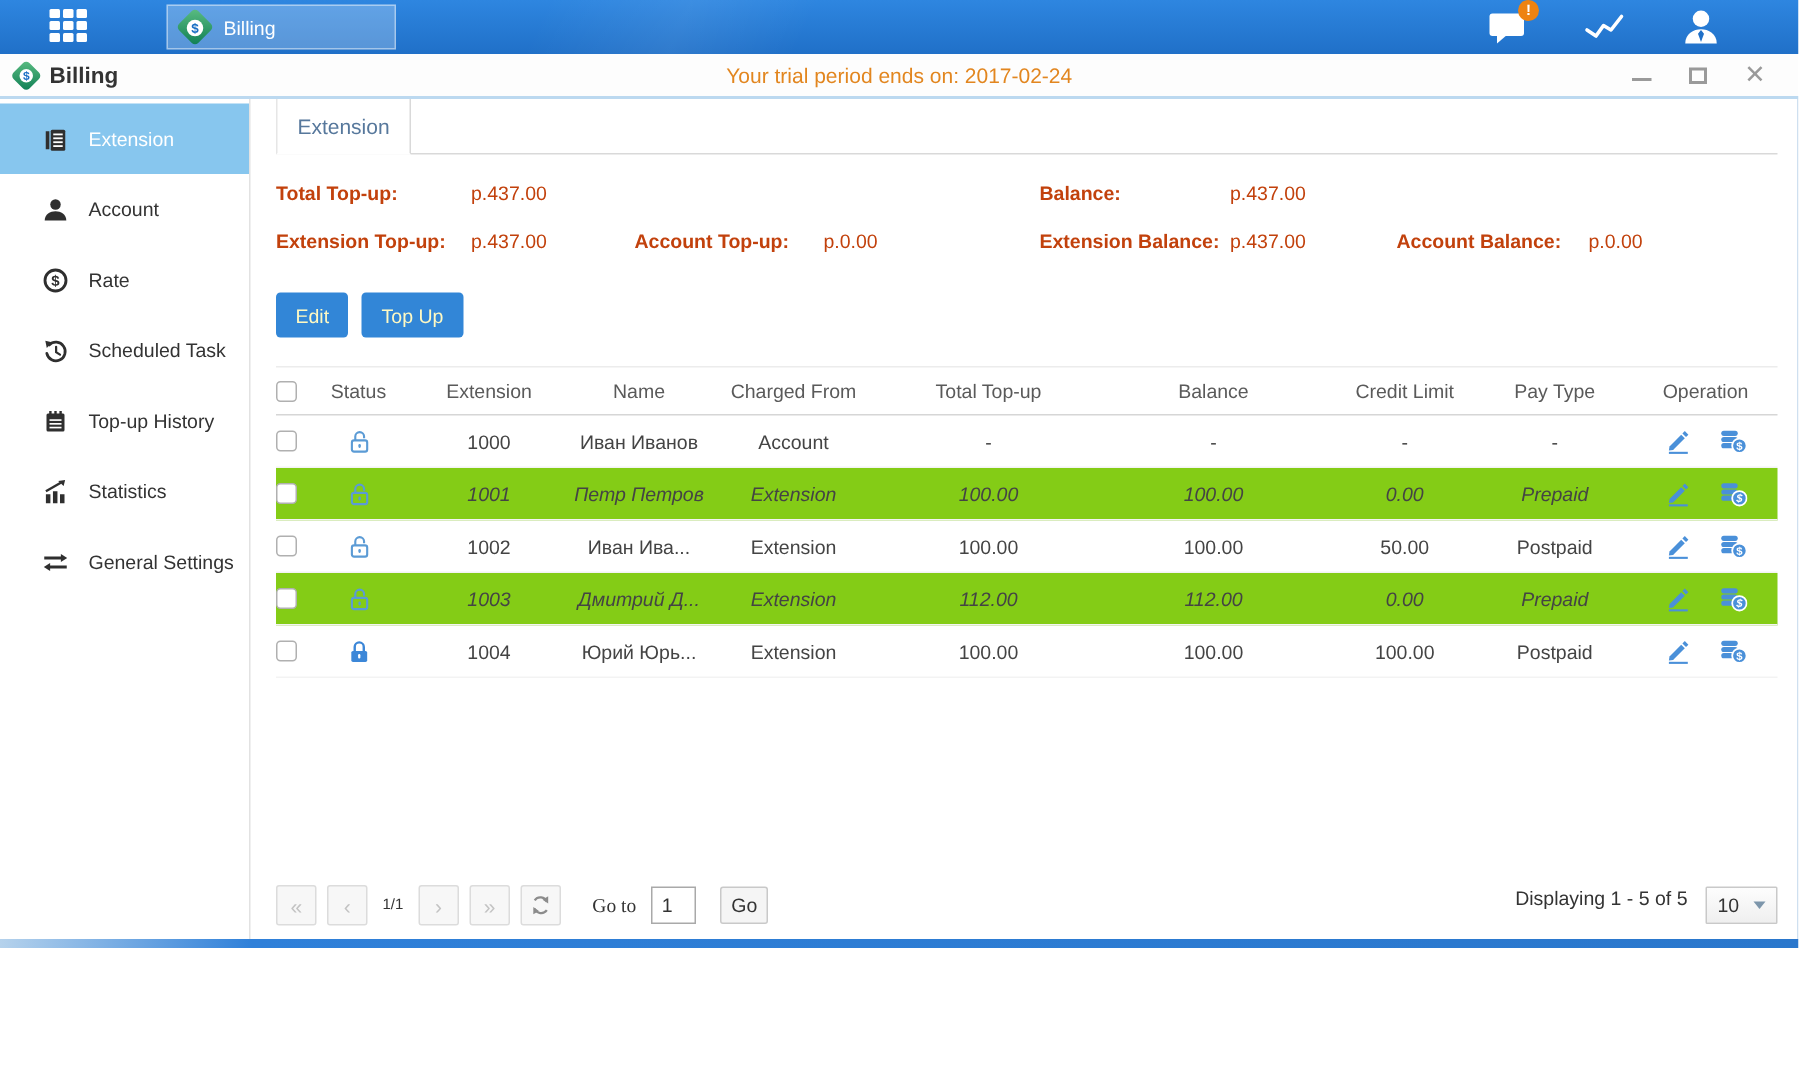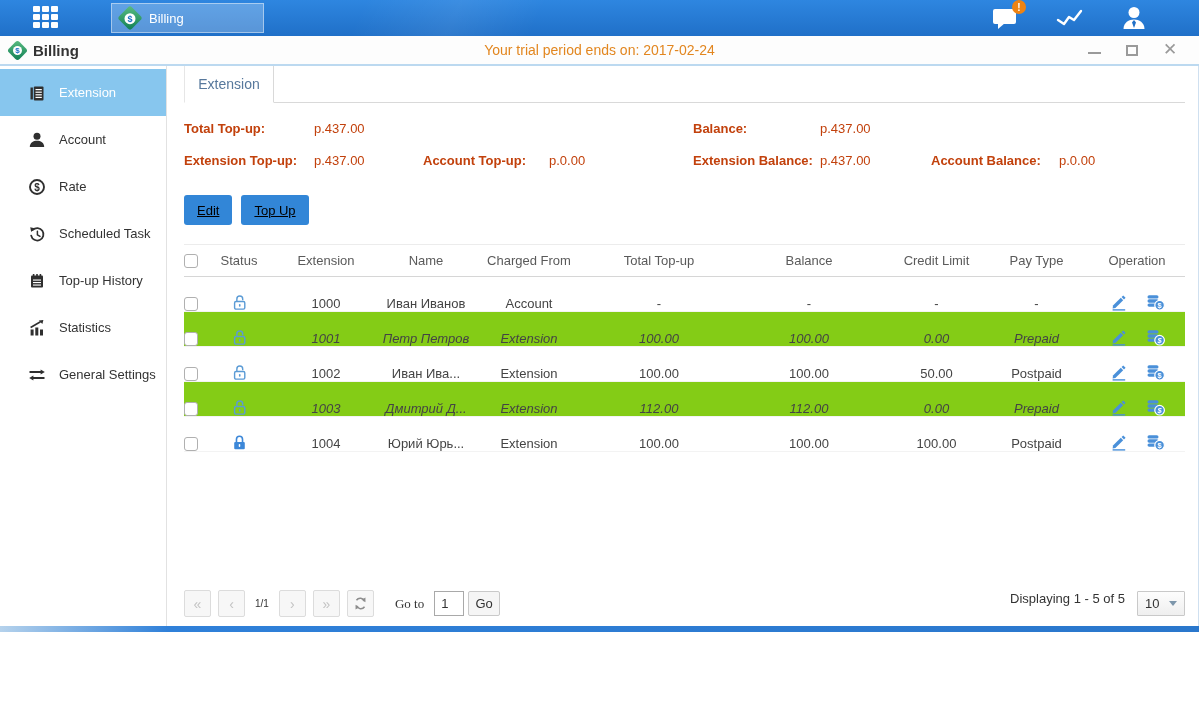--- a/index.html
+++ b/index.html
@@ -60,28 +60,28 @@
     margin-bottom:-1px; border-bottom:1px solid #fff; cursor:pointer; }
 
   
   .summary { margin-top:18px; display:grid;
     grid-template-columns:130px 109px 126px 144px 127px 111px 128px auto;
     row-gap:17px; font-size:13px; color:#c2410c; align-items:center; }
   .s-label { font-weight:bold; }
 
   
   .actions { margin-top:27px; display:flex; gap:9px; }
-  .btn-primary { background:#3286d7; border:none; color:#000000; font-size:13px; height:30px;
-    padding:0 13px; border-radius:3px; cursor:pointer; font-family:inherit;text-decoration:underline; }
+  .btn-primary { background:#3286d7; border:none; color:#fef9c3; font-size:13px; height:30px;
+    padding:0 13px; border-radius:3px; cursor:pointer; font-family:inherit; }
 
   
   .table { margin-top:19px; }
   .thead { display:flex; height:33px; align-items:center; border-top:1px solid #ececec;
     border-bottom:1px solid #d6d6d6; font-size:13px; color:#5a5a5a; }
-  .trow { display:flex; height:35px; align-items:flex-end; font-size:13px; color:#444;
+  .trow { display:flex; height:35px; align-items:center; font-size:13px; color:#444;
     border-bottom:1px solid #f3f3f3; }
   .trow.alt { background:#84cc16;font-style:italic; }
   .cell { display:flex; align-items:center; justify-content:center; }
   .col-check { width:25px; justify-content:flex-start; }
   .col-status { width:60px; }
   .col-ext { width:114px; }
   .col-name { width:86px; white-space:nowrap; }
   .col-charged { width:120px; }
   .col-topup { width:140px; }
   .col-balance { width:160px; }
@@ -95,21 +95,21 @@
   
   .pager { margin-top:auto; display:flex; align-items:center; padding:6px 0 9px; }
   .pg-btn { width:27px; height:27px; background:#f7f7f7; border:1px solid #dcdcdc; border-radius:2px;
     display:flex; align-items:center; justify-content:center; font-size:14px; color:#c3c3c3;
     cursor:pointer; margin-right:7px; }
   .pg-indicator { font-size:10px; color:#333; margin:0 10px 0 3px; }
   .goto-label { font-size:13px; color:#333; margin:0 10px 0 14px;font-family:Liberation Serif, serif; }
   .goto-input { width:30px; height:25px; border:1px solid #a9a9a9; font-size:13px; color:#333;
     text-align:left; padding-left:6px; font-family:inherit; }
   .go-btn { height:25px; width:32px; background:#f5f5f5; border:1px solid #c9c9c9; border-radius:2px;
-    font-size:13px; color:#333; margin-left:4px; cursor:pointer; font-family:inherit; }
+    font-size:13px; color:#333; margin-left:16px; cursor:pointer; font-family:inherit; }
   .pager-right { margin-left:auto; display:flex; gap:12px; }
   .displaying { font-size:13px; color:#333; }
   .page-size { width:48px; height:25px; border:1px solid #c9c9c9; background:linear-gradient(180deg,#fdfdfd,#efefef);
     display:flex; align-items:center; justify-content:space-between; padding:0 7px; font-size:13px;
     color:#333; cursor:pointer; border-radius:1px; }
   .caret { width:0; height:0; border-left:4px solid transparent; border-right:4px solid transparent;
     border-top:5px solid #7d96ab; }
 
   
   .bottombar { height:6px; background:linear-gradient(90deg,#b5d2ec 0%,#2f80d9 14%,#2a77cc 100%); }

